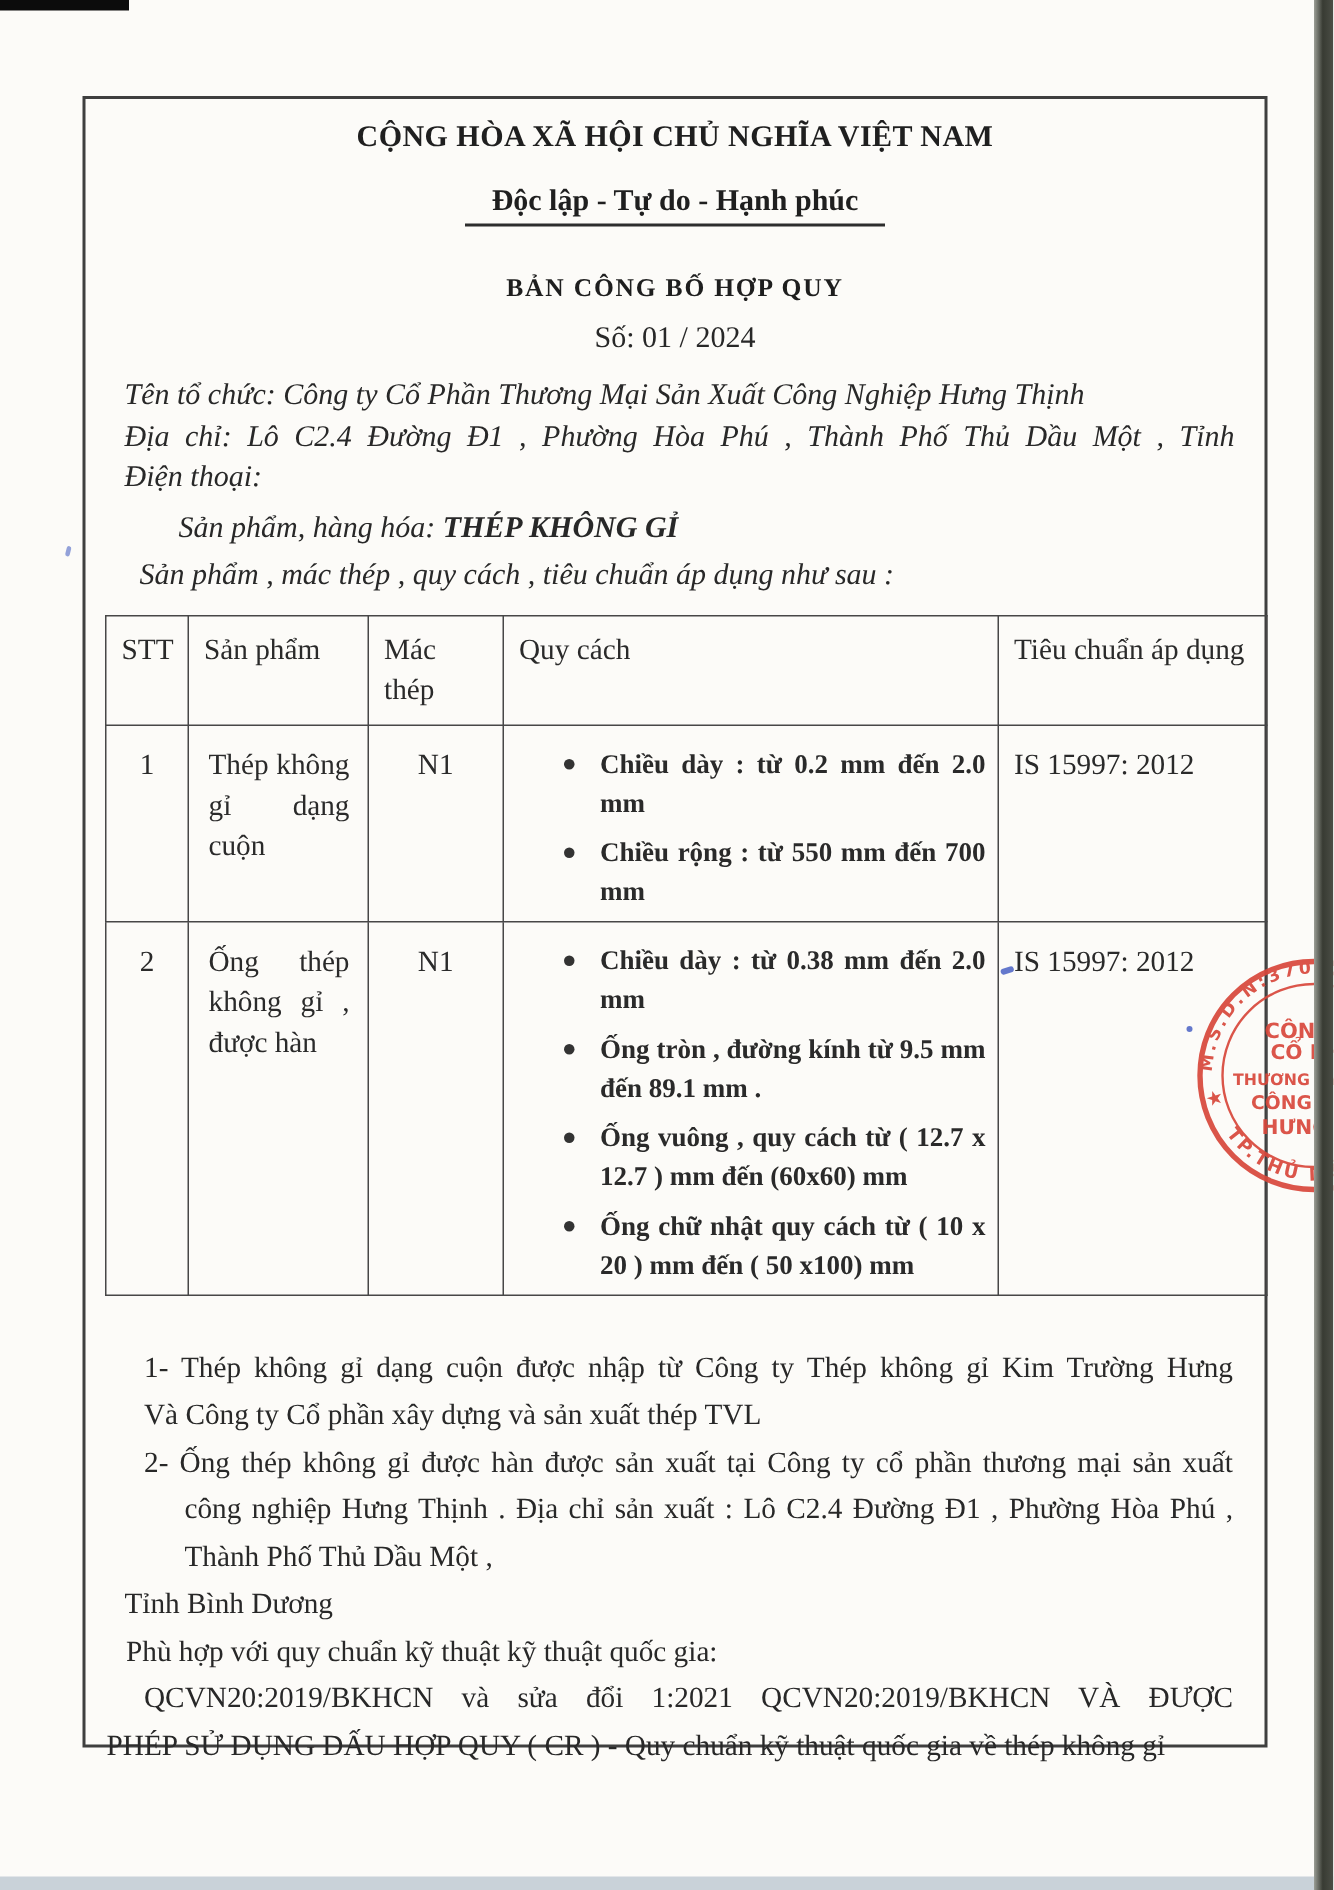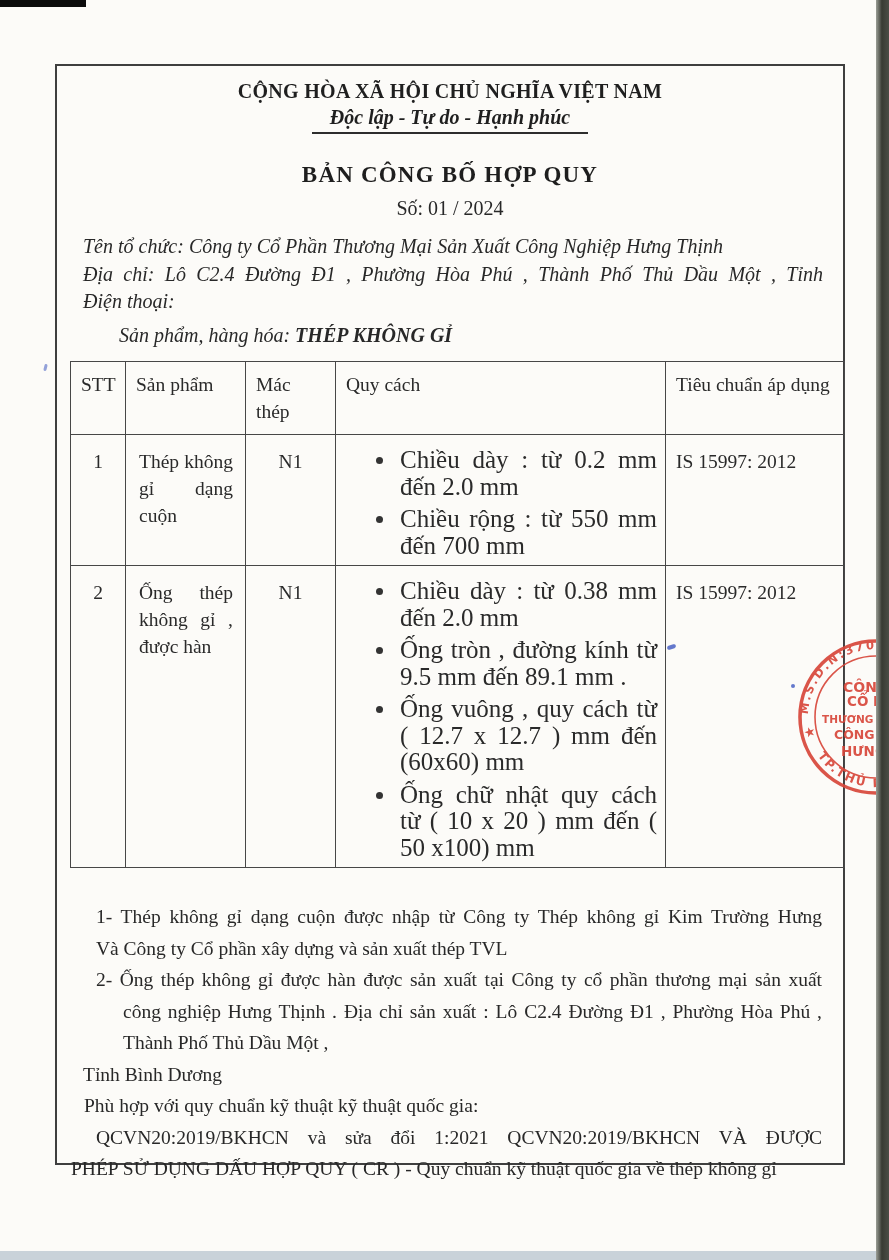--- a/index.html
+++ b/index.html
@@ -18,24 +18,24 @@
   .pen-b{left:791px;top:684px;width:4px;height:4px;border-radius:50%;}
   .pen-c{left:44px;top:364px;width:3px;height:7px;transform:rotate(14deg);opacity:.55;}
 
   
   .frame{
     position:absolute;left:55px;top:64px;width:790px;height:1101px;
     border:2px solid #3f3f3f;box-sizing:border-box;padding:12px 8px 0 8px;z-index:10;
   }
   .center{text-align:center;}
   .nat-title{font-size:20px;font-weight:bold;line-height:26px;letter-spacing:.3px;color:#1f1f1f;}
-  .motto-wrap{margin-top:0;line-height:26px;font-style:italic;}
+  .motto-wrap{margin-top:17px;line-height:26px;}
   .motto{display:inline-block;font-size:20px;font-weight:bold;color:#1f1f1f;
     border-bottom:2.5px solid #2d2d2d;padding:0 18px 2px 18px;}
-  .doc-title{margin-top:26px;font-size:23px;font-weight:bold;letter-spacing:1.2px;line-height:29px;color:#1e1e1e;}
+  .doc-title{margin-top:26px;font-size:17px;font-weight:bold;letter-spacing:1.2px;line-height:29px;color:#1e1e1e;}
   .doc-number{margin-top:6px;font-size:20px;line-height:26px;font-family:Liberation Serif, serif;}
 
   .info{margin:12px 12px 0 18px;font-size:20px;line-height:27.5px;font-style:italic;}
   .info .j{text-align:justify;text-align-last:justify;}
   .indent1{margin-left:10px;}
   .mt6{margin-top:6px;margin-left:36px;} .mt4{margin-top:4px;}
   .bold{font-weight:bold;}
 
   table.doc-table{border-collapse:collapse;table-layout:fixed;width:774px;margin:12px 0 0 5px;font-size:19.5px;}
   .doc-table th,.doc-table td{border:1.6px solid #474747;vertical-align:top;font-weight:normal;
@@ -43,21 +43,21 @@
   .doc-table col.c0{width:55px;} .doc-table col.c1{width:120px;} .doc-table col.c2{width:90px;}
   .doc-table col.c3{width:330px;} .doc-table col.c4{width:179px;}
   .doc-table th.h0{text-align:center;}
   .doc-table tr.r0 td{height:93px;} .doc-table tr.r1 td{height:236px;}
   td.cell-stt,td.cell-grade{text-align:center;padding-top:13px;}
   td.cell-product{padding:13px 12px 0 13px;text-align:justify;}
   td.cell-standard{padding:13px 6px 0 10px;}
   td.cell-specs{padding:6px 6px 0 0;}
   ul.spec-list{margin:0;padding:0 2px 0 38px;list-style:none;}
   ul.spec-list li{position:relative;padding-left:26px;margin:6px 0 6px 0;
-    text-align:justify;line-height:26.5px;font-size:25px;}
+    text-align:justify;line-height:26.5px;font-size:18px;font-weight:bold;}
   ul.spec-list li::before{content:"";position:absolute;left:2px;top:10px;width:7px;height:7px;
     border-radius:50%;background:#333;}
 
   .lower{margin:33px 13px 0 8px;font-size:19.5px;line-height:31.5px;}
   .lower .line.j{text-align:justify;text-align-last:justify;}
   .note{margin-left:23px;}
   .note.hang .line + .line{padding-left:27px;}
   .note.hang .line:last-child{padding-left:27px;}
   .province{margin-left:10px;}
   .conf-label{margin-left:11px;}
@@ -85,20 +85,21 @@
 
     <div class="info">
       <div>Tên tổ chức: Công ty Cổ Phần Thương Mại Sản Xuất Công Nghiệp Hưng Thịnh</div>
       <div id="address-lines">
           <div class="line j">Địa chỉ: Lô C2.4 Đường Đ1 , Phường Hòa Phú , Thành Phố Thủ Dầu Một , Tỉnh</div>
         </div>
       <div>Điện thoại:</div>
       <div class="indent1 mt6">
         <span>Sản phẩm, hàng hóa: </span><span class="bold">THÉP KHÔNG GỈ</span>
       </div>
+      <div class="indent1 mt4">Sản phẩm , mác thép , quy cách , tiêu chuẩn áp dụng như sau :</div>
     </div>
 
     <table class="doc-table">
       <colgroup>
         <col class="c0">
           <col class="c1">
           <col class="c2">
           <col class="c3">
           <col class="c4">
       </colgroup>

